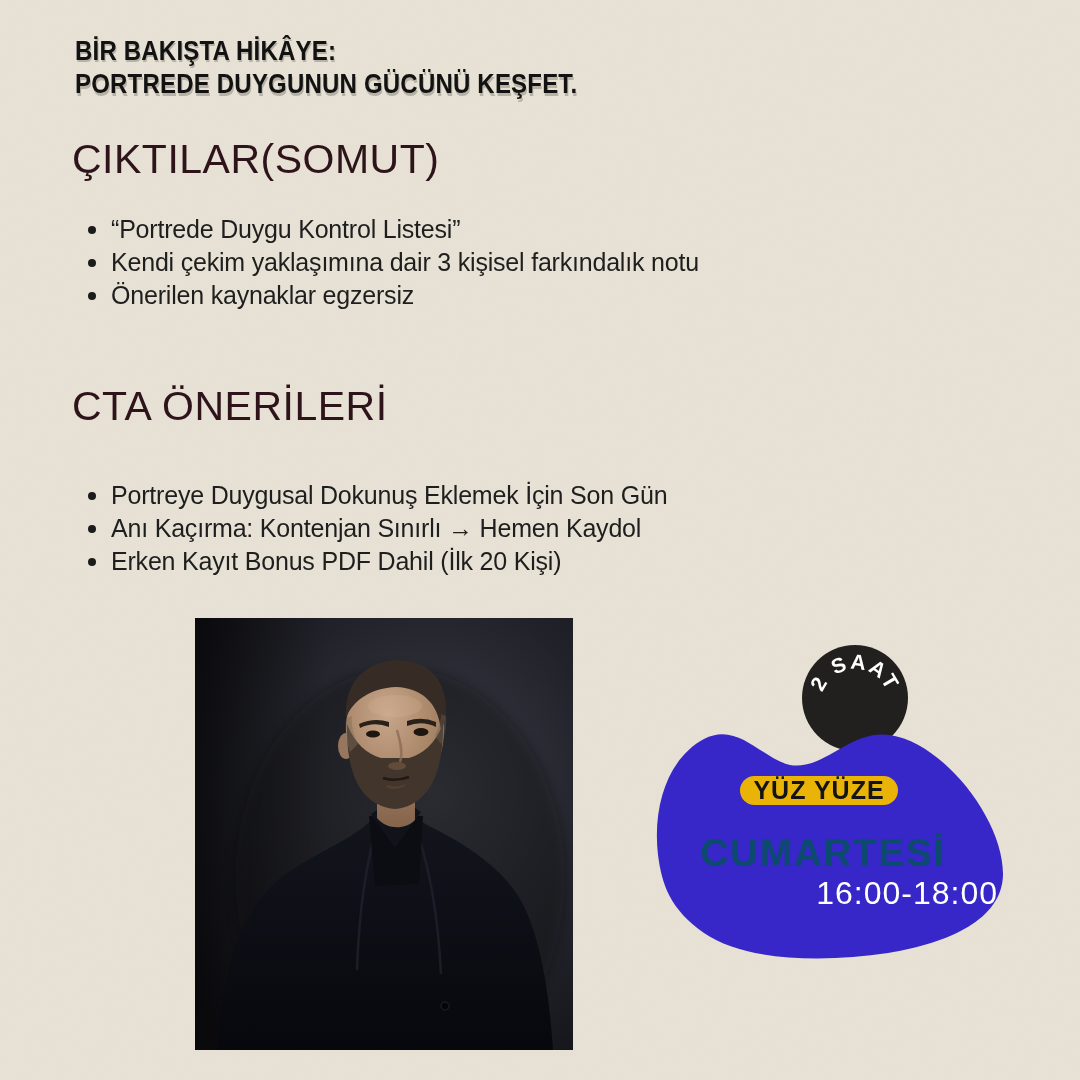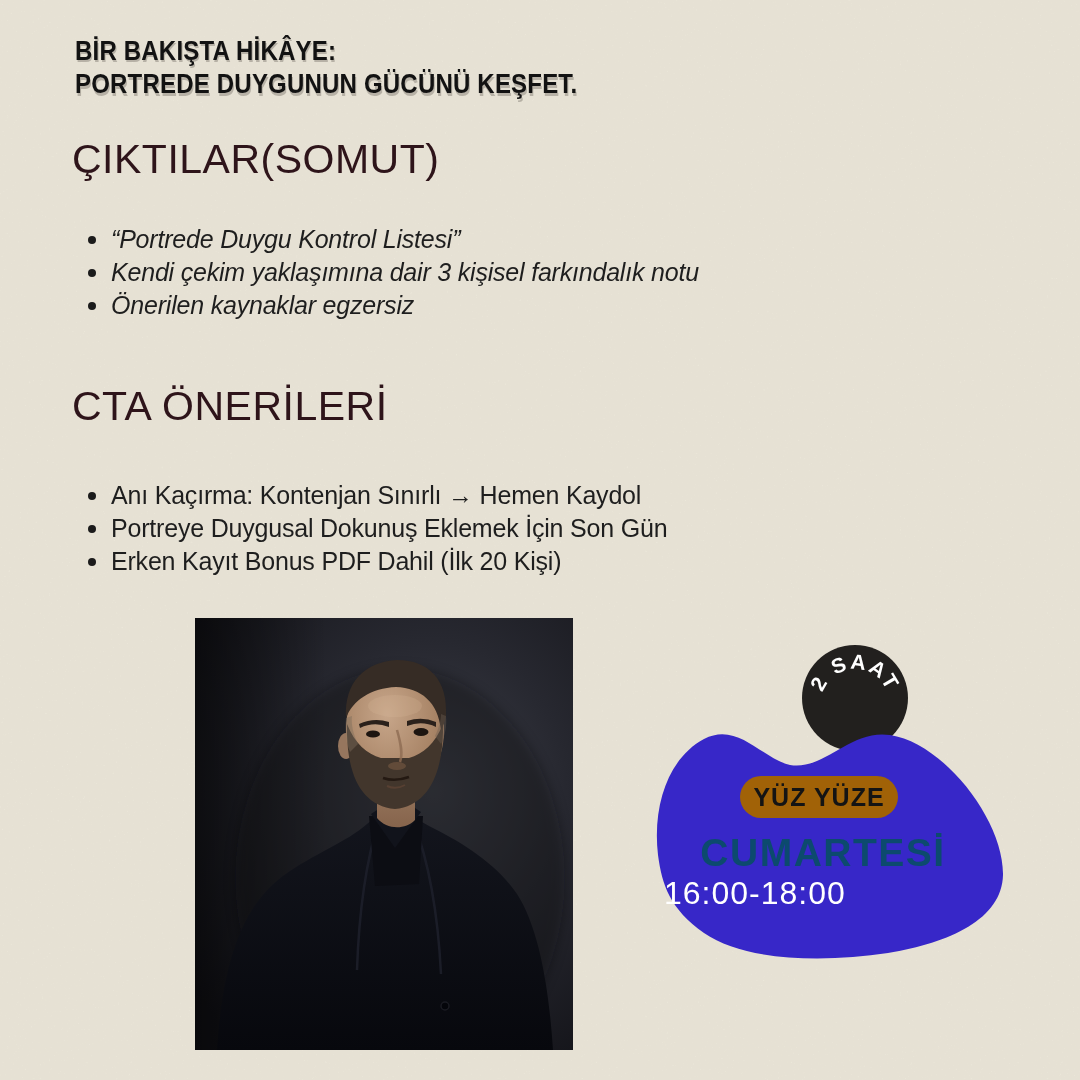--- a/index.html
+++ b/index.html
@@ -36,21 +36,21 @@
     color:#2e141a;
     font-size:41px;font-weight:400;letter-spacing:.5px;
     white-space:nowrap;
   }
   .heading-outputs{top:136px;}
   .heading-cta{top:383px;}
 
   ul.bullets{
     position:absolute;left:88px;margin:0;padding:0;list-style:none;
   }
-  .bullets-outputs{top:223px;font-style:italic;}
+  .bullets-outputs{top:213px;}
   .bullets-cta{top:479px;}
   ul.bullets li{
     display:flex;align-items:center;
     height:33px;
     color:#1e1e1e;font-size:25px;letter-spacing:-.2px;
     white-space:nowrap;
   }
   .dot{
     width:8px;height:8px;border-radius:50%;
     background:#1b1b1b;flex:0 0 8px;
@@ -67,35 +67,35 @@
   .duration-badge{
     position:absolute;left:800px;top:643px;width:110px;height:110px;
   }
 
   
   .blob-wrap{
     position:absolute;left:650px;top:723px;width:356px;height:238px;
   }
   .blob-wrap svg{position:absolute;inset:0;}
   .format-pill{
-    position:absolute;left:90px;top:53px;width:158px;height:42px;
-    background:#a16207;border-radius:22px;
-    display:flex;align-items:center;justify-content:center;
+    position:absolute;left:90px;top:53px;width:158px;height:29px;
+    background:#eab308;border-radius:22px;
+    display:flex;align-items:flex-start;justify-content:center;
     color:#141414;font-size:25px;font-weight:800;letter-spacing:1px;
     white-space:nowrap;
   }
   .blob-day{
     position:absolute;left:0;top:108px;width:346px;
     text-align:center;color:#0c4a6e;
     font-size:39px;font-weight:800;letter-spacing:1.5px;
     white-space:nowrap;
   }
   .blob-time{
-    position:absolute;left:14px;top:152px;width:346px;
-    text-align:left;color:#ffffff;
+    position:absolute;left:2px;top:152px;width:346px;
+    text-align:right;color:#ffffff;
     font-size:32px;font-weight:400;letter-spacing:1px;
     white-space:nowrap;
   }
 </style>
 </head>
 <body>
 
 <div class="canvas">
 
   <svg class="texture" width="1080" height="1080">
@@ -128,25 +128,25 @@
         <span class="dot"></span>
         <span>Önerilen kaynaklar egzersiz</span>
       </li>
     </ul>
 
     <h2 class="section-heading heading-cta">CTA ÖNERİLERİ</h2>
 
     <ul class="bullets bullets-cta">
       <li>
         <span class="dot"></span>
+        <span>Portreye Duygusal Dokunuş Eklemek İçin Son Gün</span>
+      </li>
+      <li>
+        <span class="dot"></span>
         <span>Anı Kaçırma: Kontenjan Sınırlı → Hemen Kaydol</span>
-      </li>
-      <li>
-        <span class="dot"></span>
-        <span>Portreye Duygusal Dokunuş Eklemek İçin Son Gün</span>
       </li>
       <li>
         <span class="dot"></span>
         <span>Erken Kayıt Bonus PDF Dahil (İlk 20 Kişi)</span>
       </li>
     </ul>
 
     <figure class="portrait" style="margin:0;">
       <svg viewBox="0 0 378 432">
         <defs>

